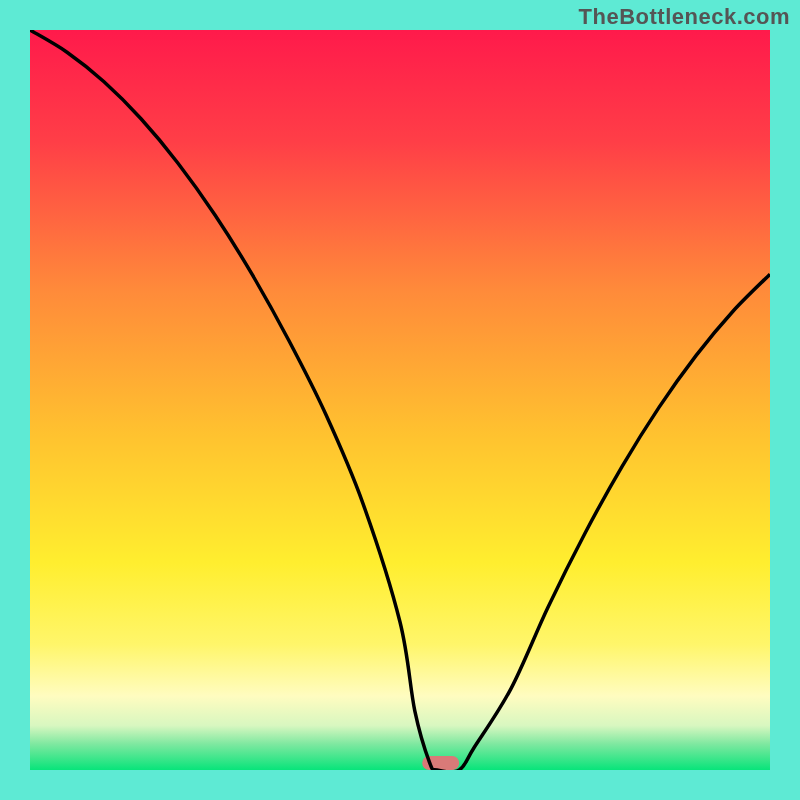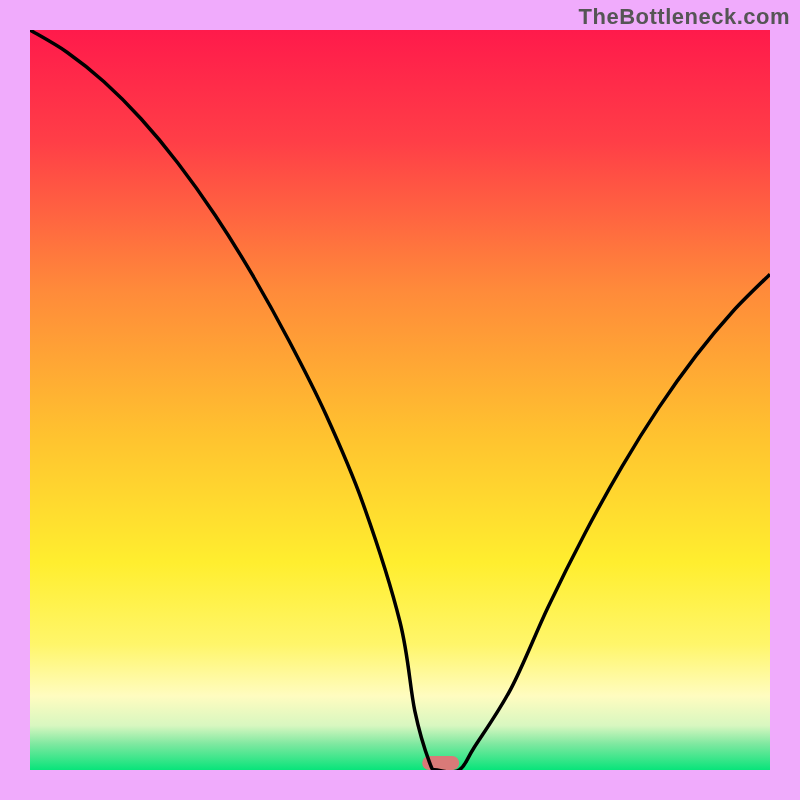--- a/index.html
+++ b/index.html
@@ -8,21 +8,21 @@
     width: 800px;
     height: 800px;
     background: #000;
     overflow: hidden;
     font-family: Arial, Helvetica, sans-serif;
   }
   .frame {
     position: relative;
     width: 800px;
     height: 800px;
-    background: #f0abfc;
+    background: #5eead4;
   }
   .attribution {
     position: absolute;
     top: 4px;
     right: 10px;
     color: #555;
     font-size: 22px;
     font-weight: bold;
     letter-spacing: 0.5px;
     z-index: 5;

